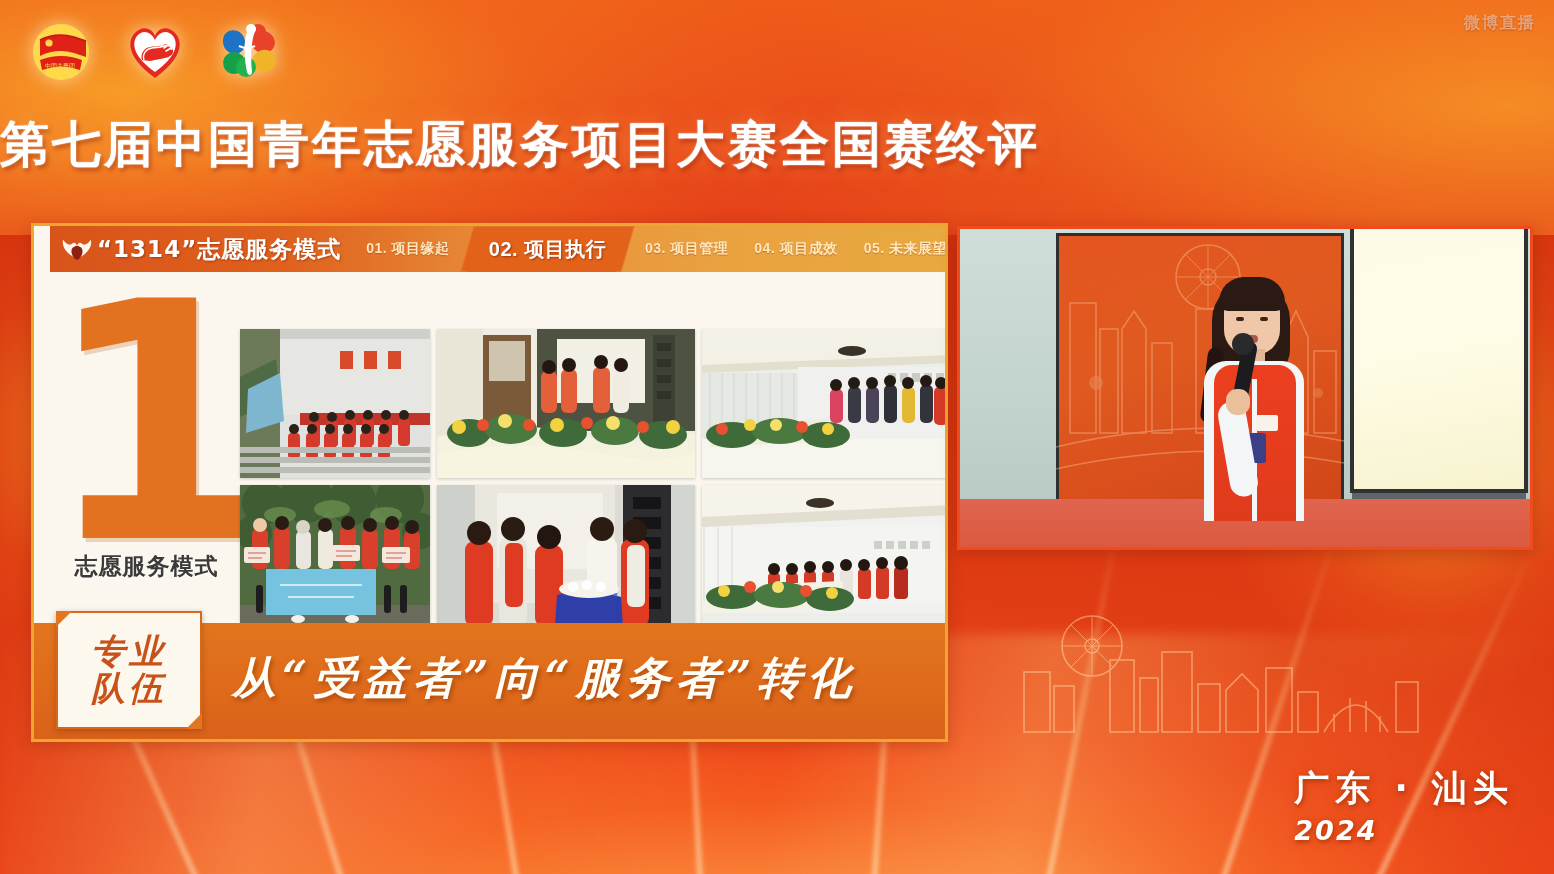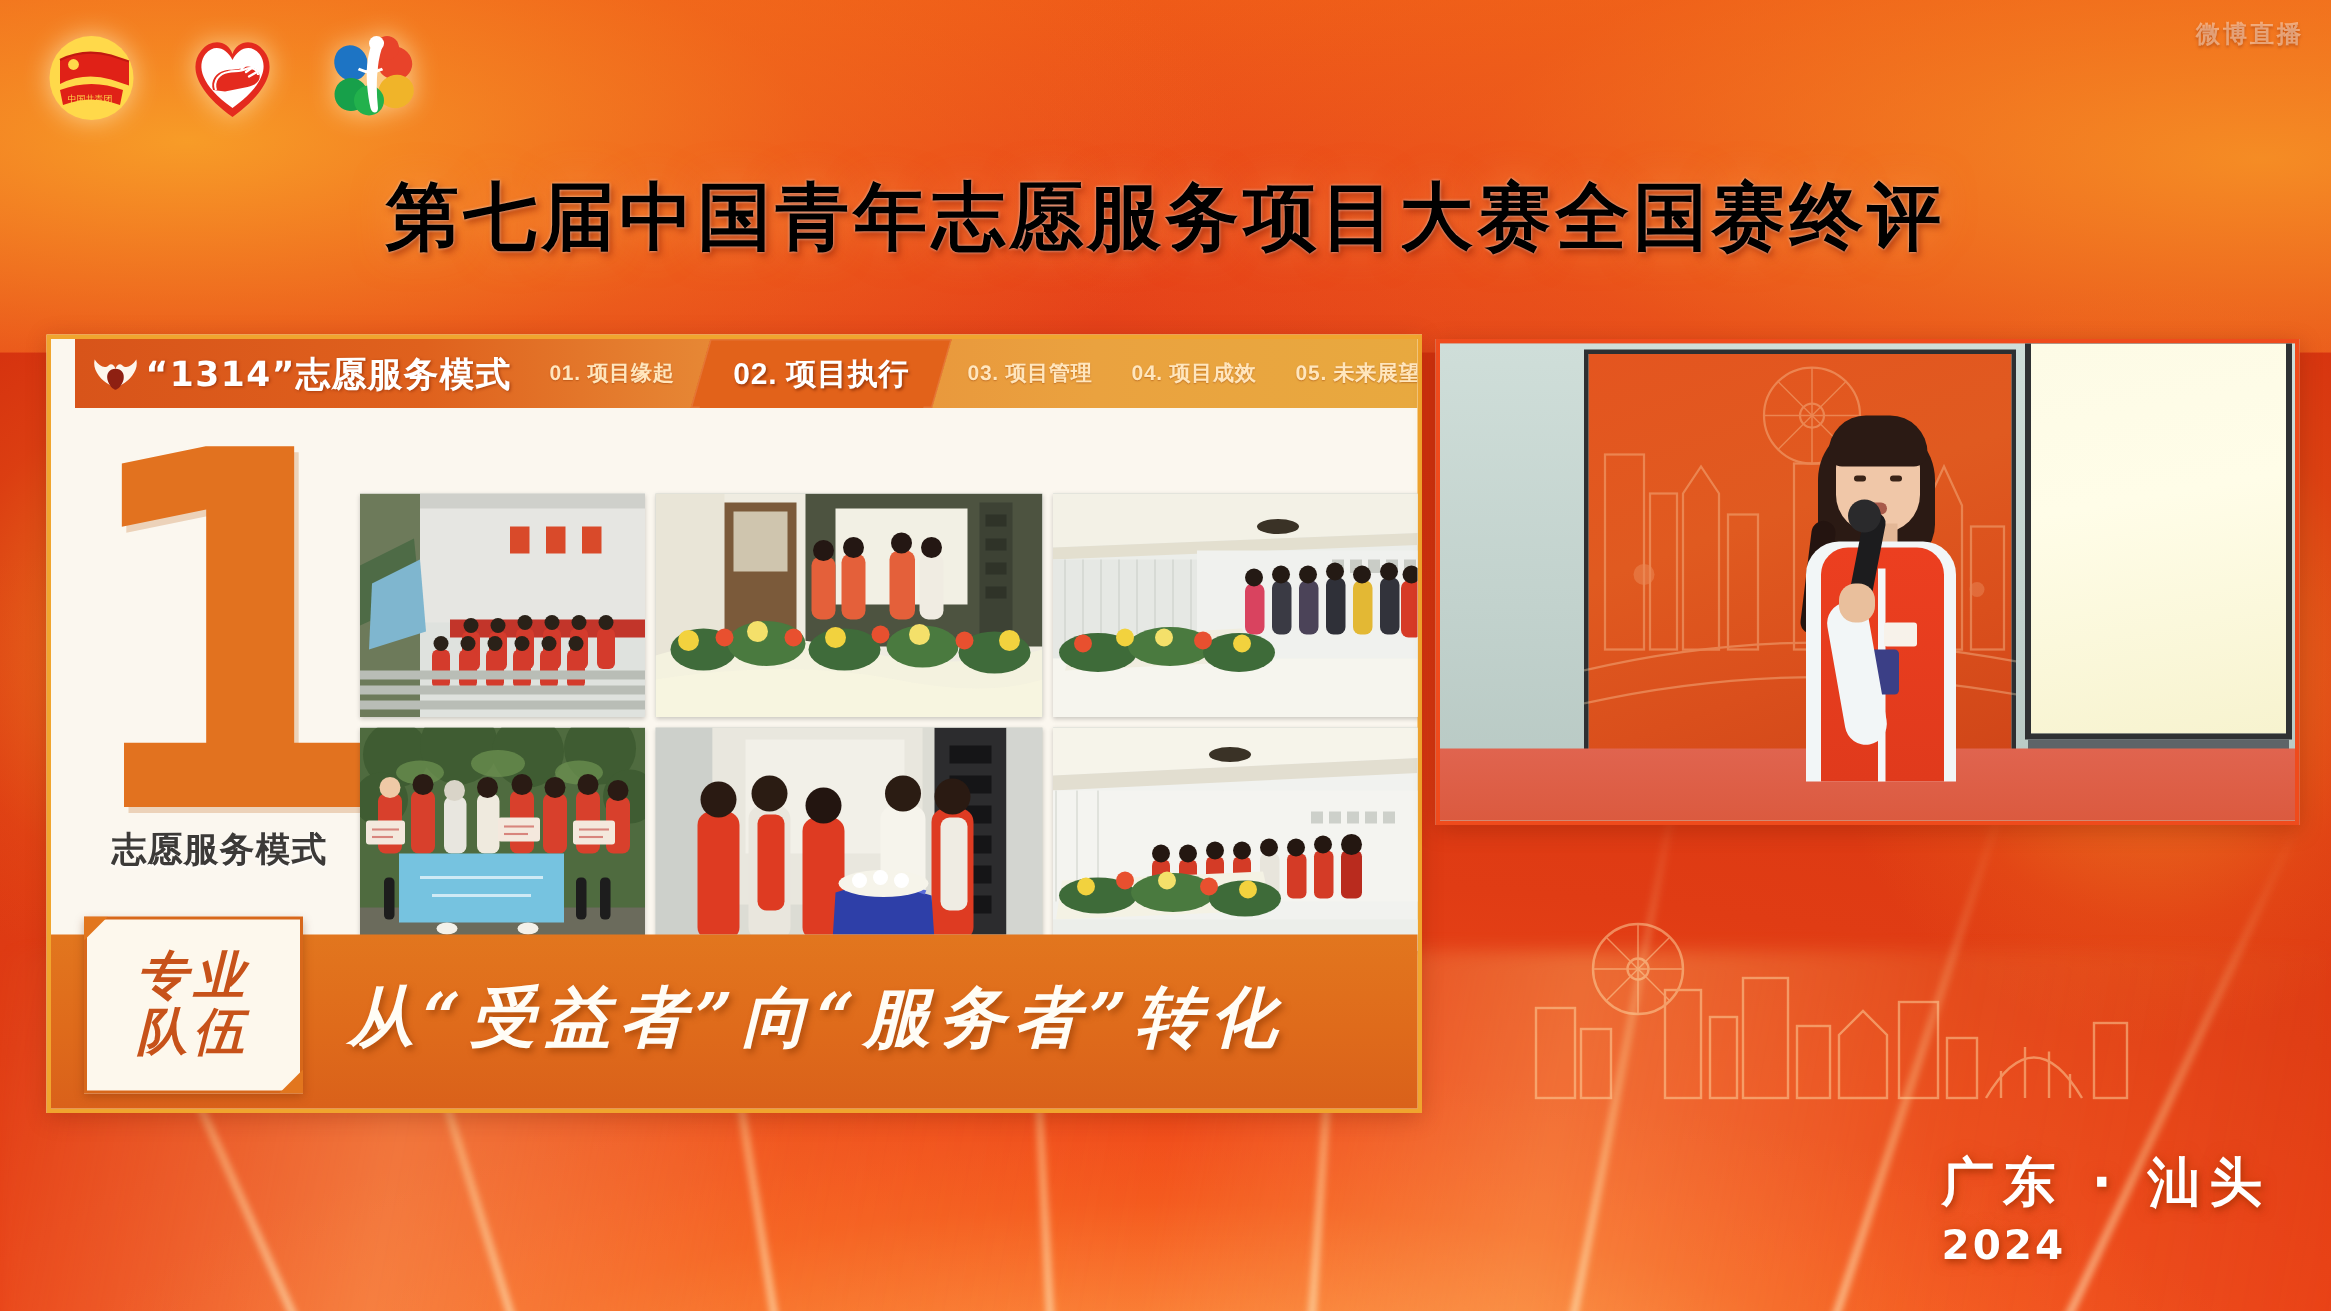--- a/index.html
+++ b/index.html
@@ -66,22 +66,21 @@
     text-shadow:0 1px 2px rgba(120,30,0,.35);
   }
 
   
   #logos { position:absolute; left:26px; top:16px; display:flex; gap:24px; align-items:center; }
   .logo { width:70px; height:70px; position:relative; filter:drop-shadow(0 0 9px rgba(255,235,180,.75)); }
 
   
   #title {
     position:absolute; left:0; right:0; top:112px;
-    text-align:center;
-    font-size:49px; font-weight:bold; color:#000000;
+    font-size:49px; font-weight:bold; color:#ffffff;
     letter-spacing:3px;
     font-family:"DejaVu Sans","Liberation Sans", sans-serif;
     text-shadow:
       0 0 2px rgba(255,255,255,.7),
       2px 3px 5px rgba(140,25,0,.55),
       0 0 24px rgba(255,170,80,.5);
   }
 
   
   #slide {
@@ -242,20 +241,21 @@
   }
   #loc-city {
     font-size:35px; font-weight:bold; letter-spacing:6px;
     font-family:"DejaVu Sans","Liberation Sans",sans-serif;
     text-shadow:0 0 10px rgba(200,60,0,.6), 1px 2px 4px rgba(140,40,0,.6);
   }
   #loc-year {
     font-size:27px; font-weight:bold; letter-spacing:2px; margin-top:3px;
     font-family:"DejaVu Sans","Liberation Sans",sans-serif;
     text-shadow:0 0 10px rgba(200,60,0,.6), 1px 2px 4px rgba(140,40,0,.6);
+    font-style:italic;
   }
 </style>
 </head>
 <body>
 
 <div id="bg">
   <div class="bg-base"></div>
   <div class="bg-top-glow"></div>
   <div class="bg-side-l"></div>
   <div class="bg-side-r"></div>

